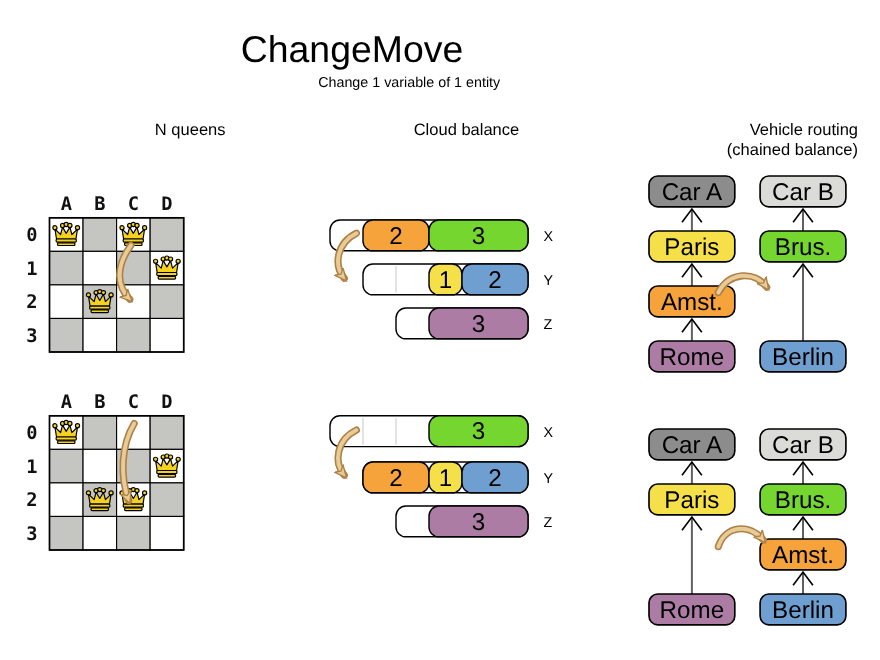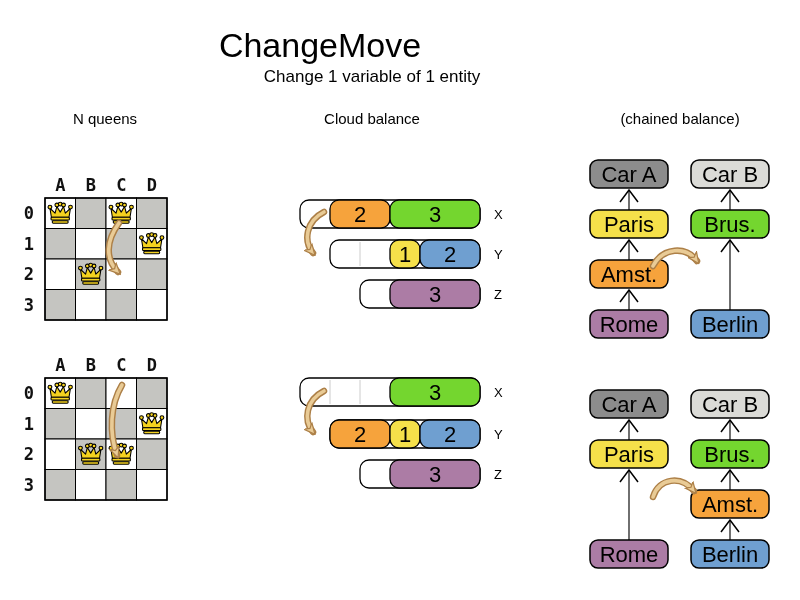--- a/index.html
+++ b/index.html
@@ -1,33 +1,34 @@
 <!DOCTYPE html>
 <html><head>
 <meta charset="utf-8">
 <style>
   html,body{margin:0;padding:0;}
   body{width:800px;height:600px;position:relative;background:#fff;overflow:hidden;
        font-family:"Liberation Sans",sans-serif;color:#000;}
   .title{position:absolute;top:26px;left:0;width:640px;text-align:center;font-size:34px;}
-  .subtitle{position:absolute;top:67px;left:0;width:744px;text-align:center;font-size:17px;}
-  .panel-title{position:absolute;top:110px;width:200px;text-align:center;font-size:15px;line-height:18px;}
+  .subtitle{position:absolute;top:67px;left:0;width:744px;text-align:center;font-size:13px;}
+  .panel-title{position:absolute;top:110px;width:200px;text-align:right;font-size:15px;line-height:18px;}
   #diagram{position:absolute;top:0;left:0;}
   #diagram text{font-family:"Liberation Sans",sans-serif;fill:#000;}
   #diagram text.boardlbl{font-family:"DejaVu Sans Mono",monospace;font-weight:bold;fill:#111;}
 </style>
 </head>
 <body>
 
 <div class="title">ChangeMove</div>
 <div class="subtitle">Change 1 variable of 1 entity</div>
 
 <div class="panel-title" style="left:5px">N queens</div>
 <div class="panel-title" style="left:272px">Cloud balance</div>
 <div class="panel-title" style="left:580px">
+  <div>Vehicle routing</div>
   <div>(chained balance)</div>
 </div>
 
 <svg id="diagram" width="800" height="600" viewBox="0 0 800 600" xmlns="http://www.w3.org/2000/svg" xmlns:xlink="http://www.w3.org/1999/xlink">
   <defs>
     <marker id="tanhead" viewBox="0 0 10 10" refX="6.5" refY="5" markerWidth="3.4" markerHeight="3.4" orient="auto">
       <path d="M0 0.8 L9 5 L0 9.2 L2.6 5 Z" stroke-width="1" stroke="#AD8048" fill="#E9CB96"></path>
     </marker>
     <symbol id="queen" viewBox="0 0 30 30">
       <g fill="#F4D21F" stroke="#000" stroke-width="1.2" stroke-linejoin="round">

